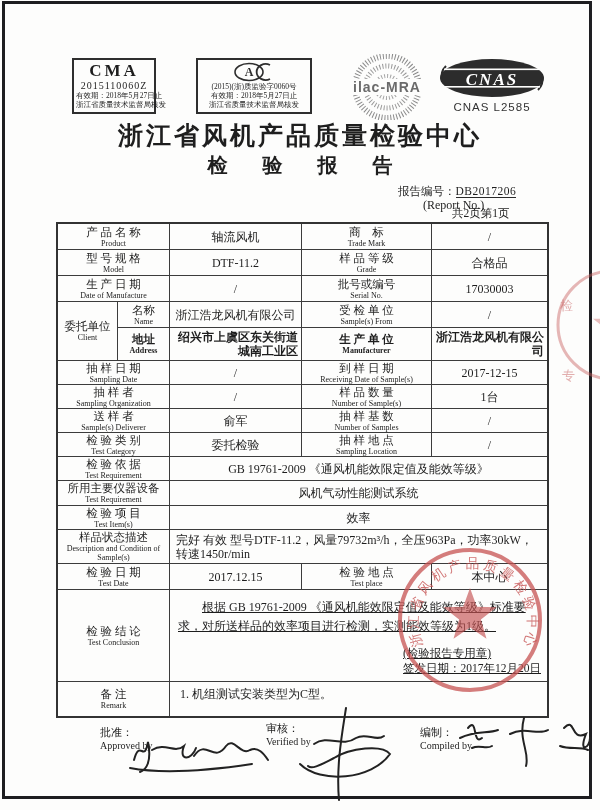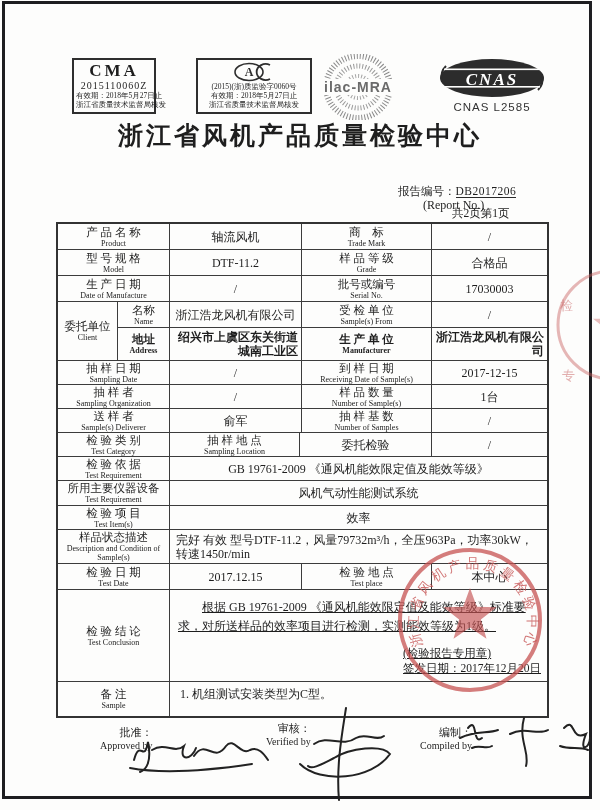--- a/index.html
+++ b/index.html
@@ -17,21 +17,21 @@
   .logos { position:absolute; top:54px; left:70px; width:478px; height:66px; }
   .logo-box {
     position:absolute; border:2px solid #2e2e2e; text-align:center;
     padding:2px 2px 1px; background:#fdfdfc;
   }
   .logo-box.cma { left:2px; top:4px; width:84px; height:56px; }
   .logo-box.cal { left:126px; top:4px; width:116px; height:56px; }
   .cma-glyph { font-weight:bold; font-size:17px; letter-spacing:3px; line-height:18px; font-family:"Liberation Serif", serif; }
   .logo-certno { font-size:10px; letter-spacing:1px; line-height:11px; }
   .logo-line { font-size:7.5px; line-height:9px; white-space:nowrap; }
-  .ilac { position:absolute; left:236px; top:0; width:104px; height:66px; }
+  .ilac { position:absolute; left:265px; top:0; width:104px; height:66px; }
   .cnas { position:absolute; left:366px; top:2px; width:112px; height:62px; }
   .cnas-sub { font-size:11.5px; color:#333; text-align:center; margin-top:1px; letter-spacing:1px; font-family:"Liberation Sans", sans-serif; }
   
   .org-title {
     position:absolute; top:119px; left:0; width:100%; text-align:center;
     font-size:25px; font-weight:bold; letter-spacing:3px;
   }
   .report-title {
     position:absolute; top:152px; left:0; width:100%; text-align:center;
     font-size:20px; font-weight:bold; letter-spacing:15px; text-indent:15px;
@@ -64,21 +64,21 @@
   .client .subrow.b { height:32px; border-bottom:none;font-weight:bold; }
   .client .sc1 { width:52px; } .client .sc2 { width:132px; } .client .sc3 { width:130px; } .client .sc4 { width:115px; }
   
   .conc { height:92px; align-items:stretch; }
   .conc-val { position:relative; display:block; padding:8px 10px 0 8px; }
   .conc-text { font-size:12px; line-height:1.55; text-indent:2em; text-align:left;text-decoration:underline; }
   .seal-note { position:absolute; right:6px; bottom:5px; font-size:11.5px; line-height:15px; text-align:left;text-decoration:underline; }
   .remark { height:34px; }
   .remark-val { display:block; padding:4px 0 0 10px; text-align:left; font-size:12px; }
   
-  .sig-label { position:absolute; font-size:11px; line-height:13px; white-space:nowrap;text-align:right; }
+  .sig-label { position:absolute; font-size:11px; line-height:13px; white-space:nowrap; }
   .sig-label .en { font-size:10px; }
   .sigsvg { position:absolute; pointer-events:none; }
   
   .stamp { position:absolute; pointer-events:none; }
 </style>
 </head>
 <body>
 
 <div class="page">
   <div class="frame"></div>
@@ -119,20 +119,21 @@
         <path d="M 102,34 Q 108,28 106,20" fill="none" stroke="#2c2c2c" stroke-width="2"></path>
         <rect x="8" y="12.5" width="96" height="1.6" fill="#fdfdfc"></rect>
         <rect x="8" y="30" width="96" height="1.6" fill="#fdfdfc"></rect>
         <text x="56" y="28.5" text-anchor="middle" font-size="17" font-weight="bold" font-style="italic" fill="#ffffff" letter-spacing="2" font-family="Liberation Serif, serif">CNAS</text>
       </svg>
       <div class="cnas-sub">CNAS L2585</div>
     </div>
   </div>
 
   <div class="org-title">浙江省风机产品质量检验中心</div>
+  <div class="report-title">检 验 报 告</div>
   <div class="repno">
     <span>报告编号：</span><span class="num">DB2017206</span>
   </div>
   <div class="repno-en">(Report No.)</div>
   <div class="pagination">共2页第1页</div>
 
   <div class="rtable">
 
     <div class="trow h26">
       <div class="cell c1">
@@ -270,26 +271,26 @@
         </div>
       <div class="cell c4 last">
           <div class="val">/</div>
         </div>
     </div>
     <div class="trow h24">
       <div class="cell c1">
           <div class="lab-cn">检 验 类 别</div>
           <div class="lab-en">Test Category</div>
         </div>
+      <div class="cell c2">
+          <div class="val">委托检验</div>
+        </div>
       <div class="cell c3">
           <div class="lab-cn">抽 样 地 点</div>
           <div class="lab-en">Sampling Location</div>
-        </div>
-      <div class="cell c2">
-          <div class="val">委托检验</div>
         </div>
       <div class="cell c4 last">
           <div class="val">/</div>
         </div>
     </div>
 
     <div class="trow h24">
       <div class="cell c1">
           <div class="lab-cn">检 验 依 据</div>
           <div class="lab-en">Test Requirement</div>
@@ -353,21 +354,21 @@
         <div class="seal-note">
           <div>(检验报告专用章)</div>
           <div>签发日期：2017年12月20日</div>
         </div>
       </div>
     </div>
 
     <div class="trow remark">
       <div class="cell c1">
           <div class="lab-cn">备 注</div>
-          <div class="lab-en">Sample</div>
+          <div class="lab-en">Remark</div>
         </div>
       <div class="cell cwide last remark-val">1. 机组测试安装类型为C型。</div>
     </div>
   </div>
 
   <div class="sig-label" style="left:100px; top:726px;">
     <div>批准：</div>
     <div class="en">Approved by</div>
   </div>
   <div class="sig-label" style="left:266px; top:722px;">

